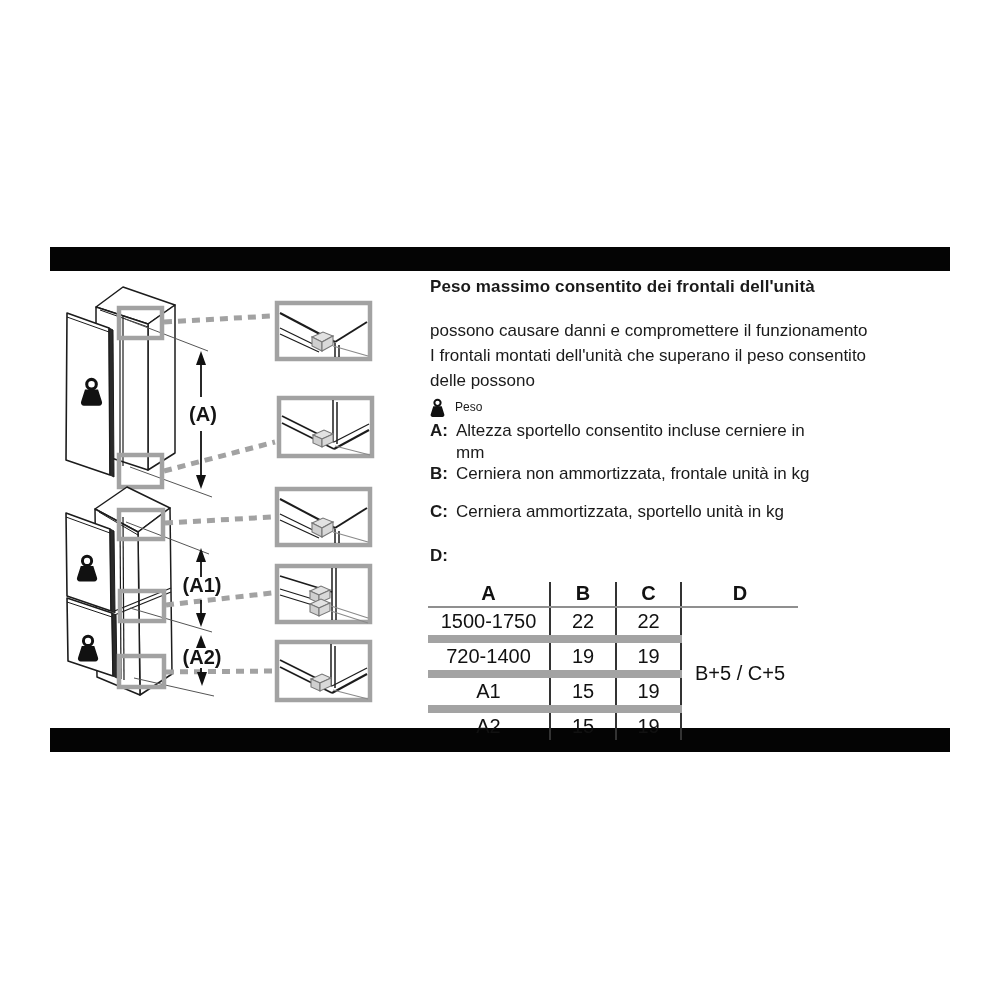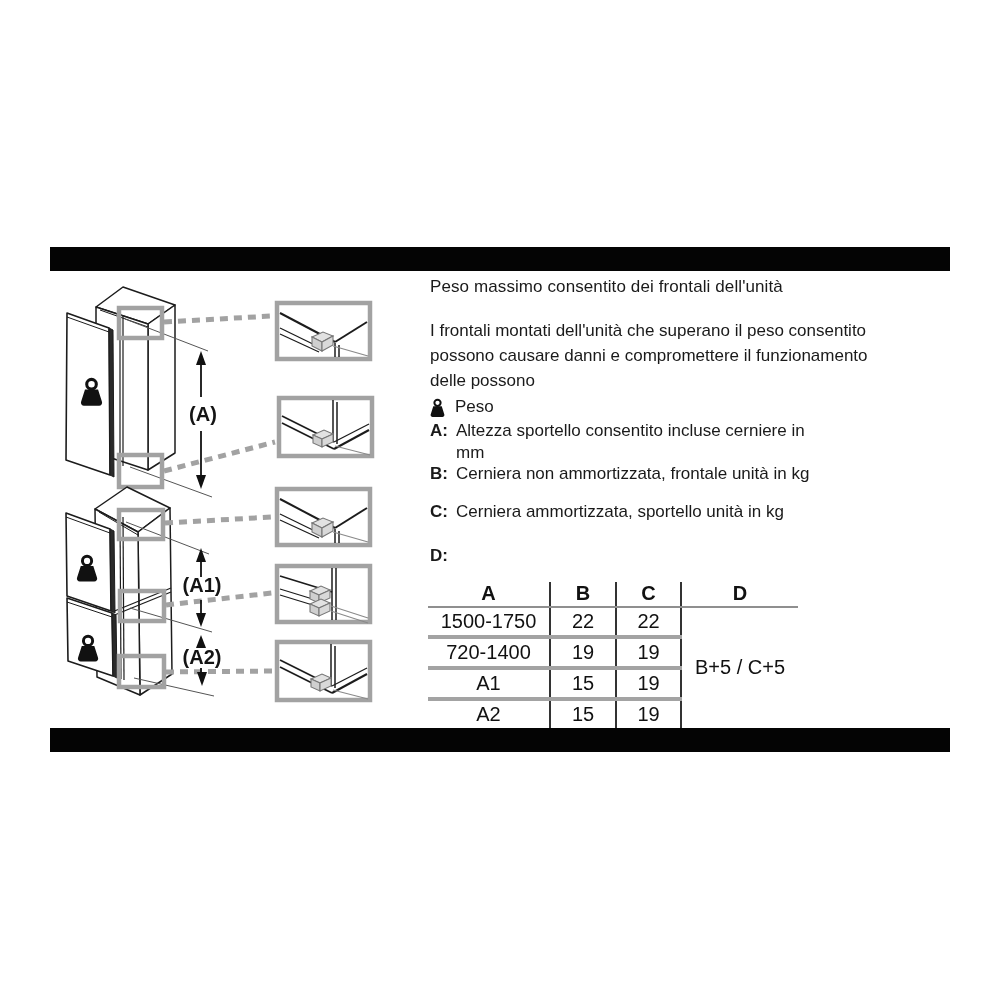--- a/index.html
+++ b/index.html
@@ -6,35 +6,35 @@
   .canvas{position:relative;width:1000px;height:1000px;background:#ffffff;overflow:hidden;
           font-family:"Liberation Sans",sans-serif;color:#1a1a1a;}
   .bar{position:absolute;left:50px;width:900px;height:24px;background:#040404;}
   .bar-top{top:247px;}
   .bar-bottom{top:728px;}
   .fig{position:absolute;left:50px;}
   .fig1{top:285px;}
   .fig2{top:482px;}
   svg text{font-family:"Liberation Sans",sans-serif;font-weight:bold;font-size:20px;fill:#141414;text-anchor:middle;}
   .rightcol{position:absolute;left:430px;top:277px;width:517px;}
-  .title{font-size:17px;font-weight:normal;letter-spacing:0.1px;}
+  .title{font-size:17px;font-weight:bold;letter-spacing:0.1px;}
   .intro{margin-top:21px;font-size:17px;line-height:25px;}
   .intro div{white-space:nowrap;}
-  .peso-row{margin-top:3px;display:flex;align-items:center;gap:10px;font-size:17px;height:22px;}
+  .peso-row{margin-top:3px;display:flex;align-items:center;gap:10px;font-size:12px;height:22px;}
   .defs{margin-top:2px;}
   .def{display:grid;grid-template-columns:26px 1fr;font-size:17px;line-height:21.5px;}
   .def .key{font-weight:bold;}
   .def-c{margin-top:16px;}
   .def-d{margin-top:23px;}
   .wtable{border-collapse:collapse;table-layout:fixed;width:370px;margin-top:15px;margin-left:-2px;
           font-size:20px;color:#111;}
   .wtable th,.wtable td{padding:0;text-align:center;height:27px;font-weight:normal;}
   .wtable thead th{font-weight:bold;height:24px;border-bottom:2px solid #8f8f8f;}
   .vl{border-left:2px solid #333333;}
-  .hb{border-bottom:4px solid #a3a3a3;}
+  .hb{border-bottom:8px solid #a3a3a3;}
   .bold{font-weight:bold;}
 </style>
 </head>
 <body>
 
 <div class="canvas">
 
   <svg width="0" height="0" style="position:absolute" aria-hidden="true">
     <defs>
       <g id="weight">
@@ -189,22 +189,22 @@
       <g transform="translate(225,158)">
           <use href="#hinge-bottom-box"></use>
         </g>
     </svg>
   </div>
 
   <div class="rightcol">
     <div class="title">Peso massimo consentito dei frontali dell'unità</div>
 
     <div class="intro">
+      <div>possono causare danni e compromettere il funzionamento</div>
       <div>I frontali montati dell'unità che superano il peso consentito</div>
-      <div>possono causare danni e compromettere il funzionamento</div>
       <div>delle possono</div>
     </div>
 
     <div class="peso-row">
       <svg width="15" height="19" viewBox="0 0 24 30">
           <use href="#weight"></use>
         </svg>
       <span>Peso</span>
     </div>
 

